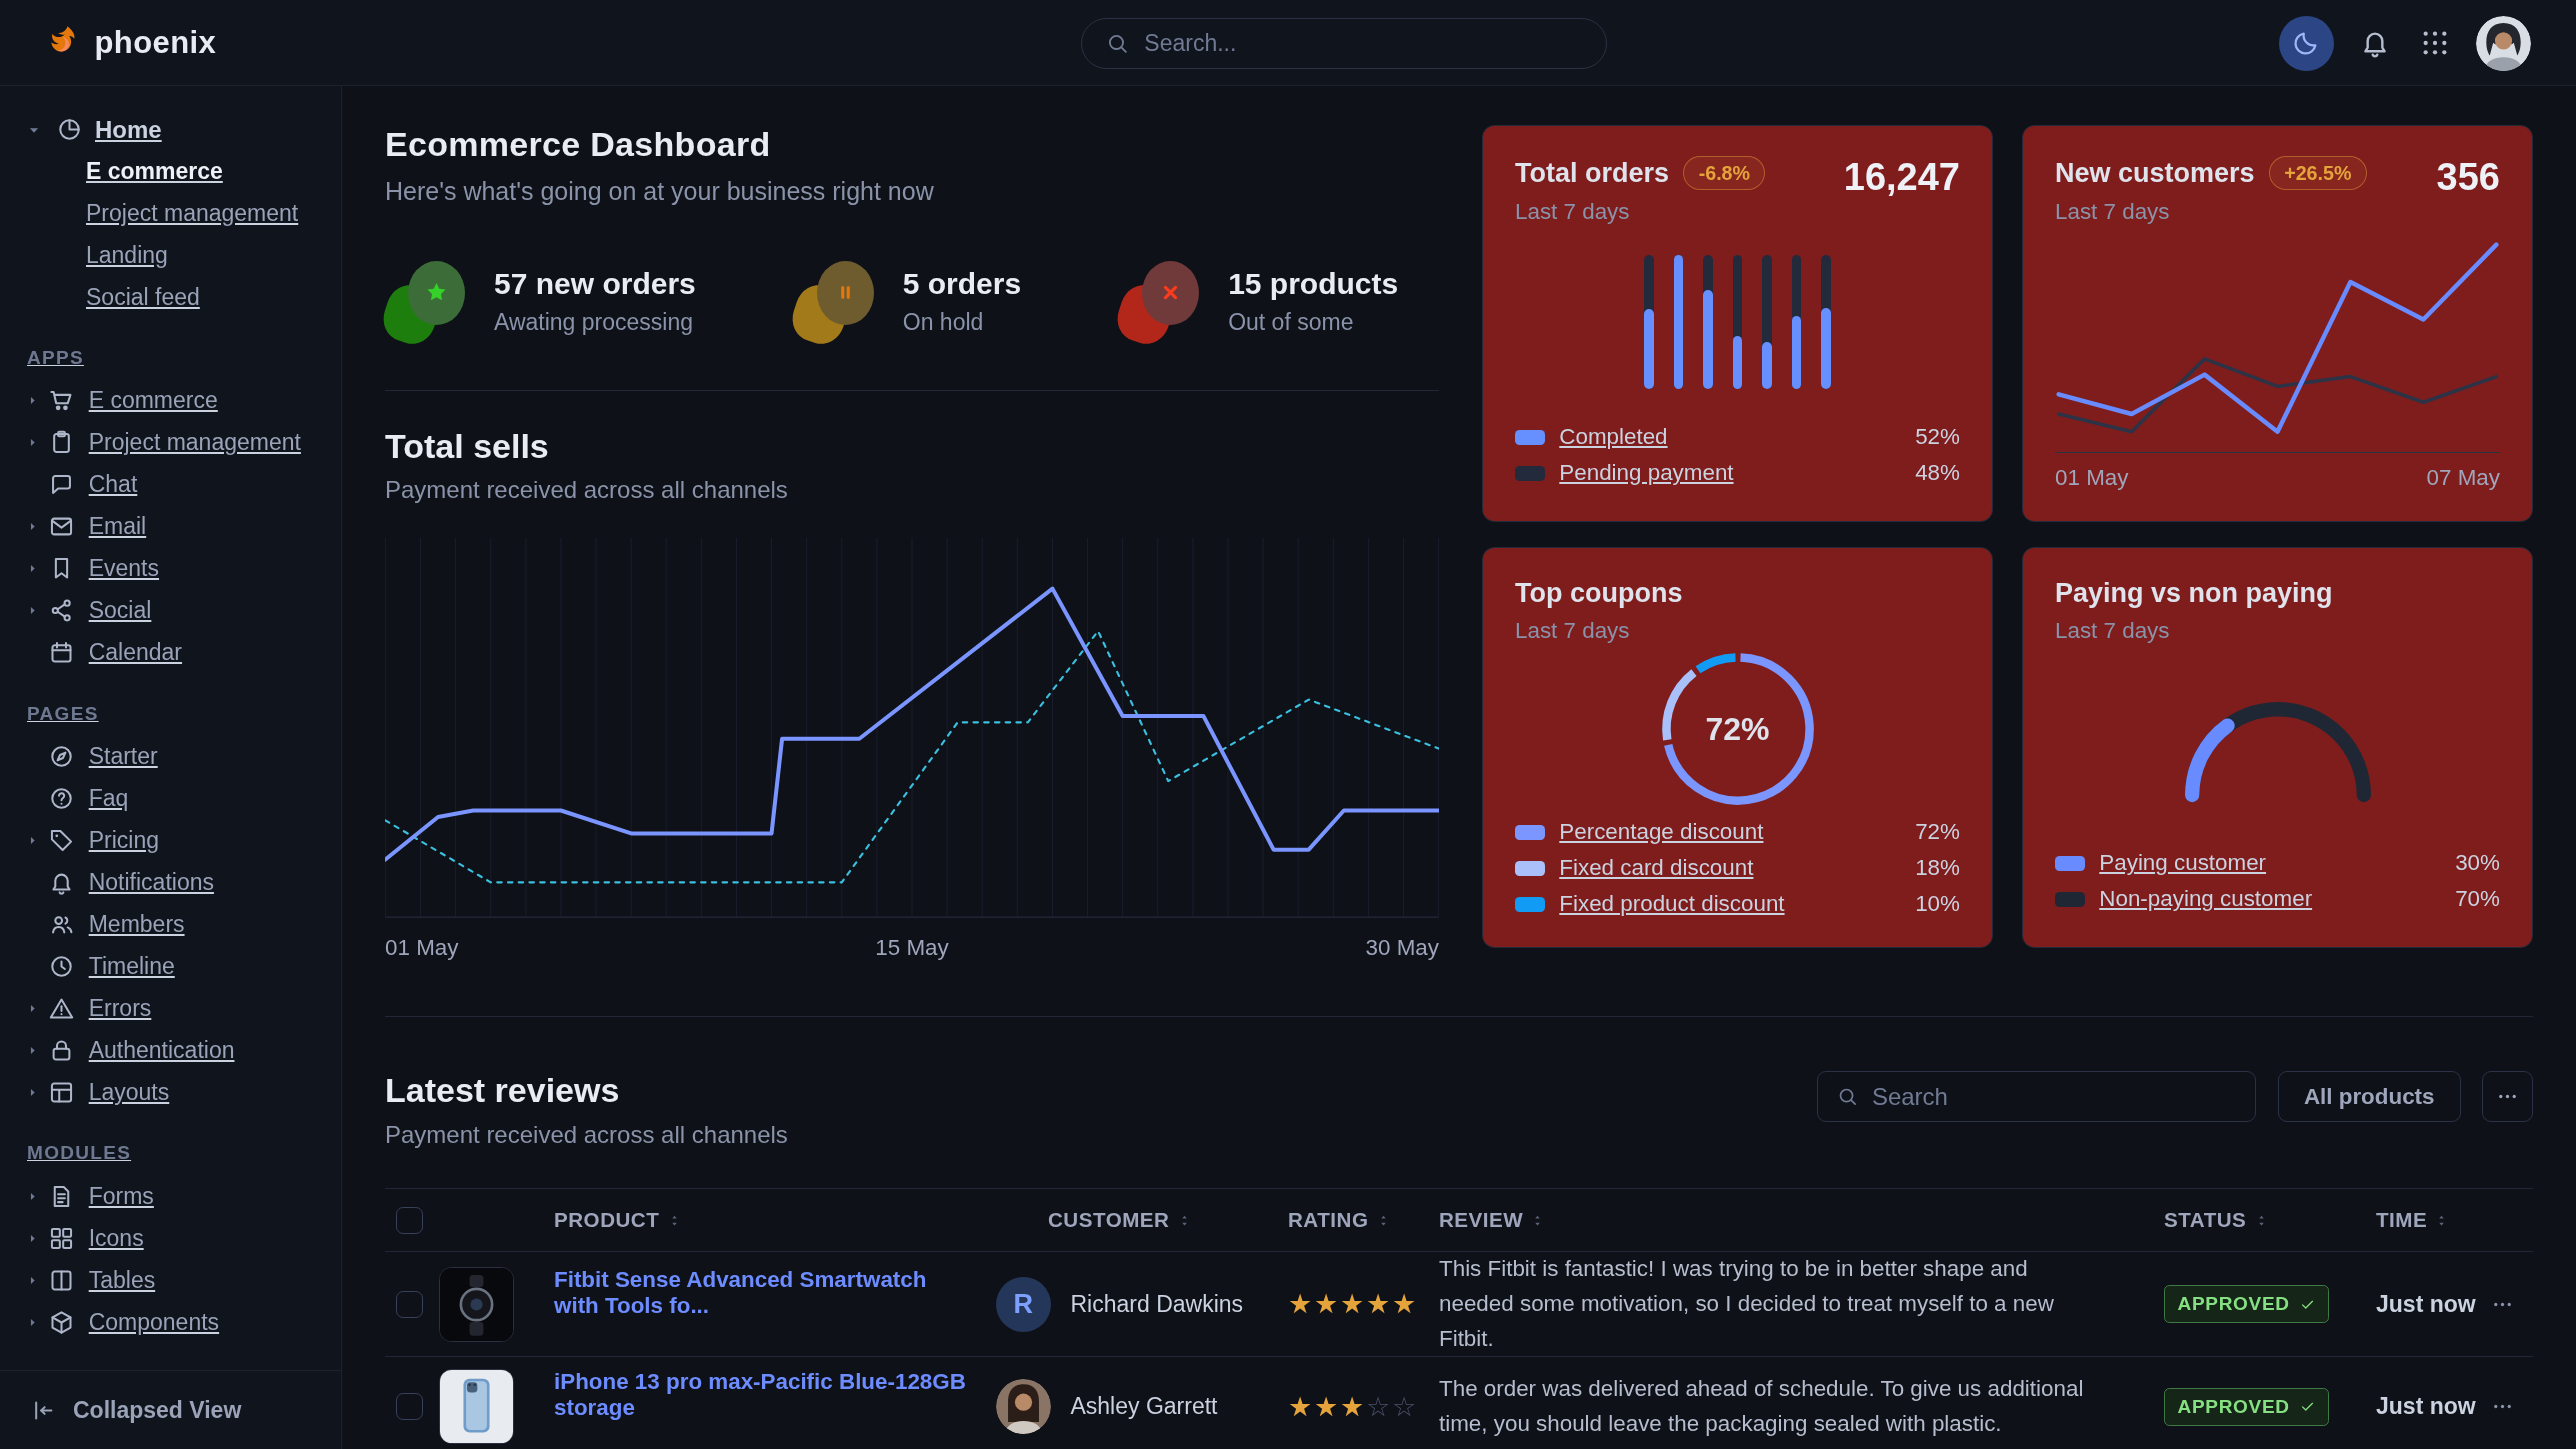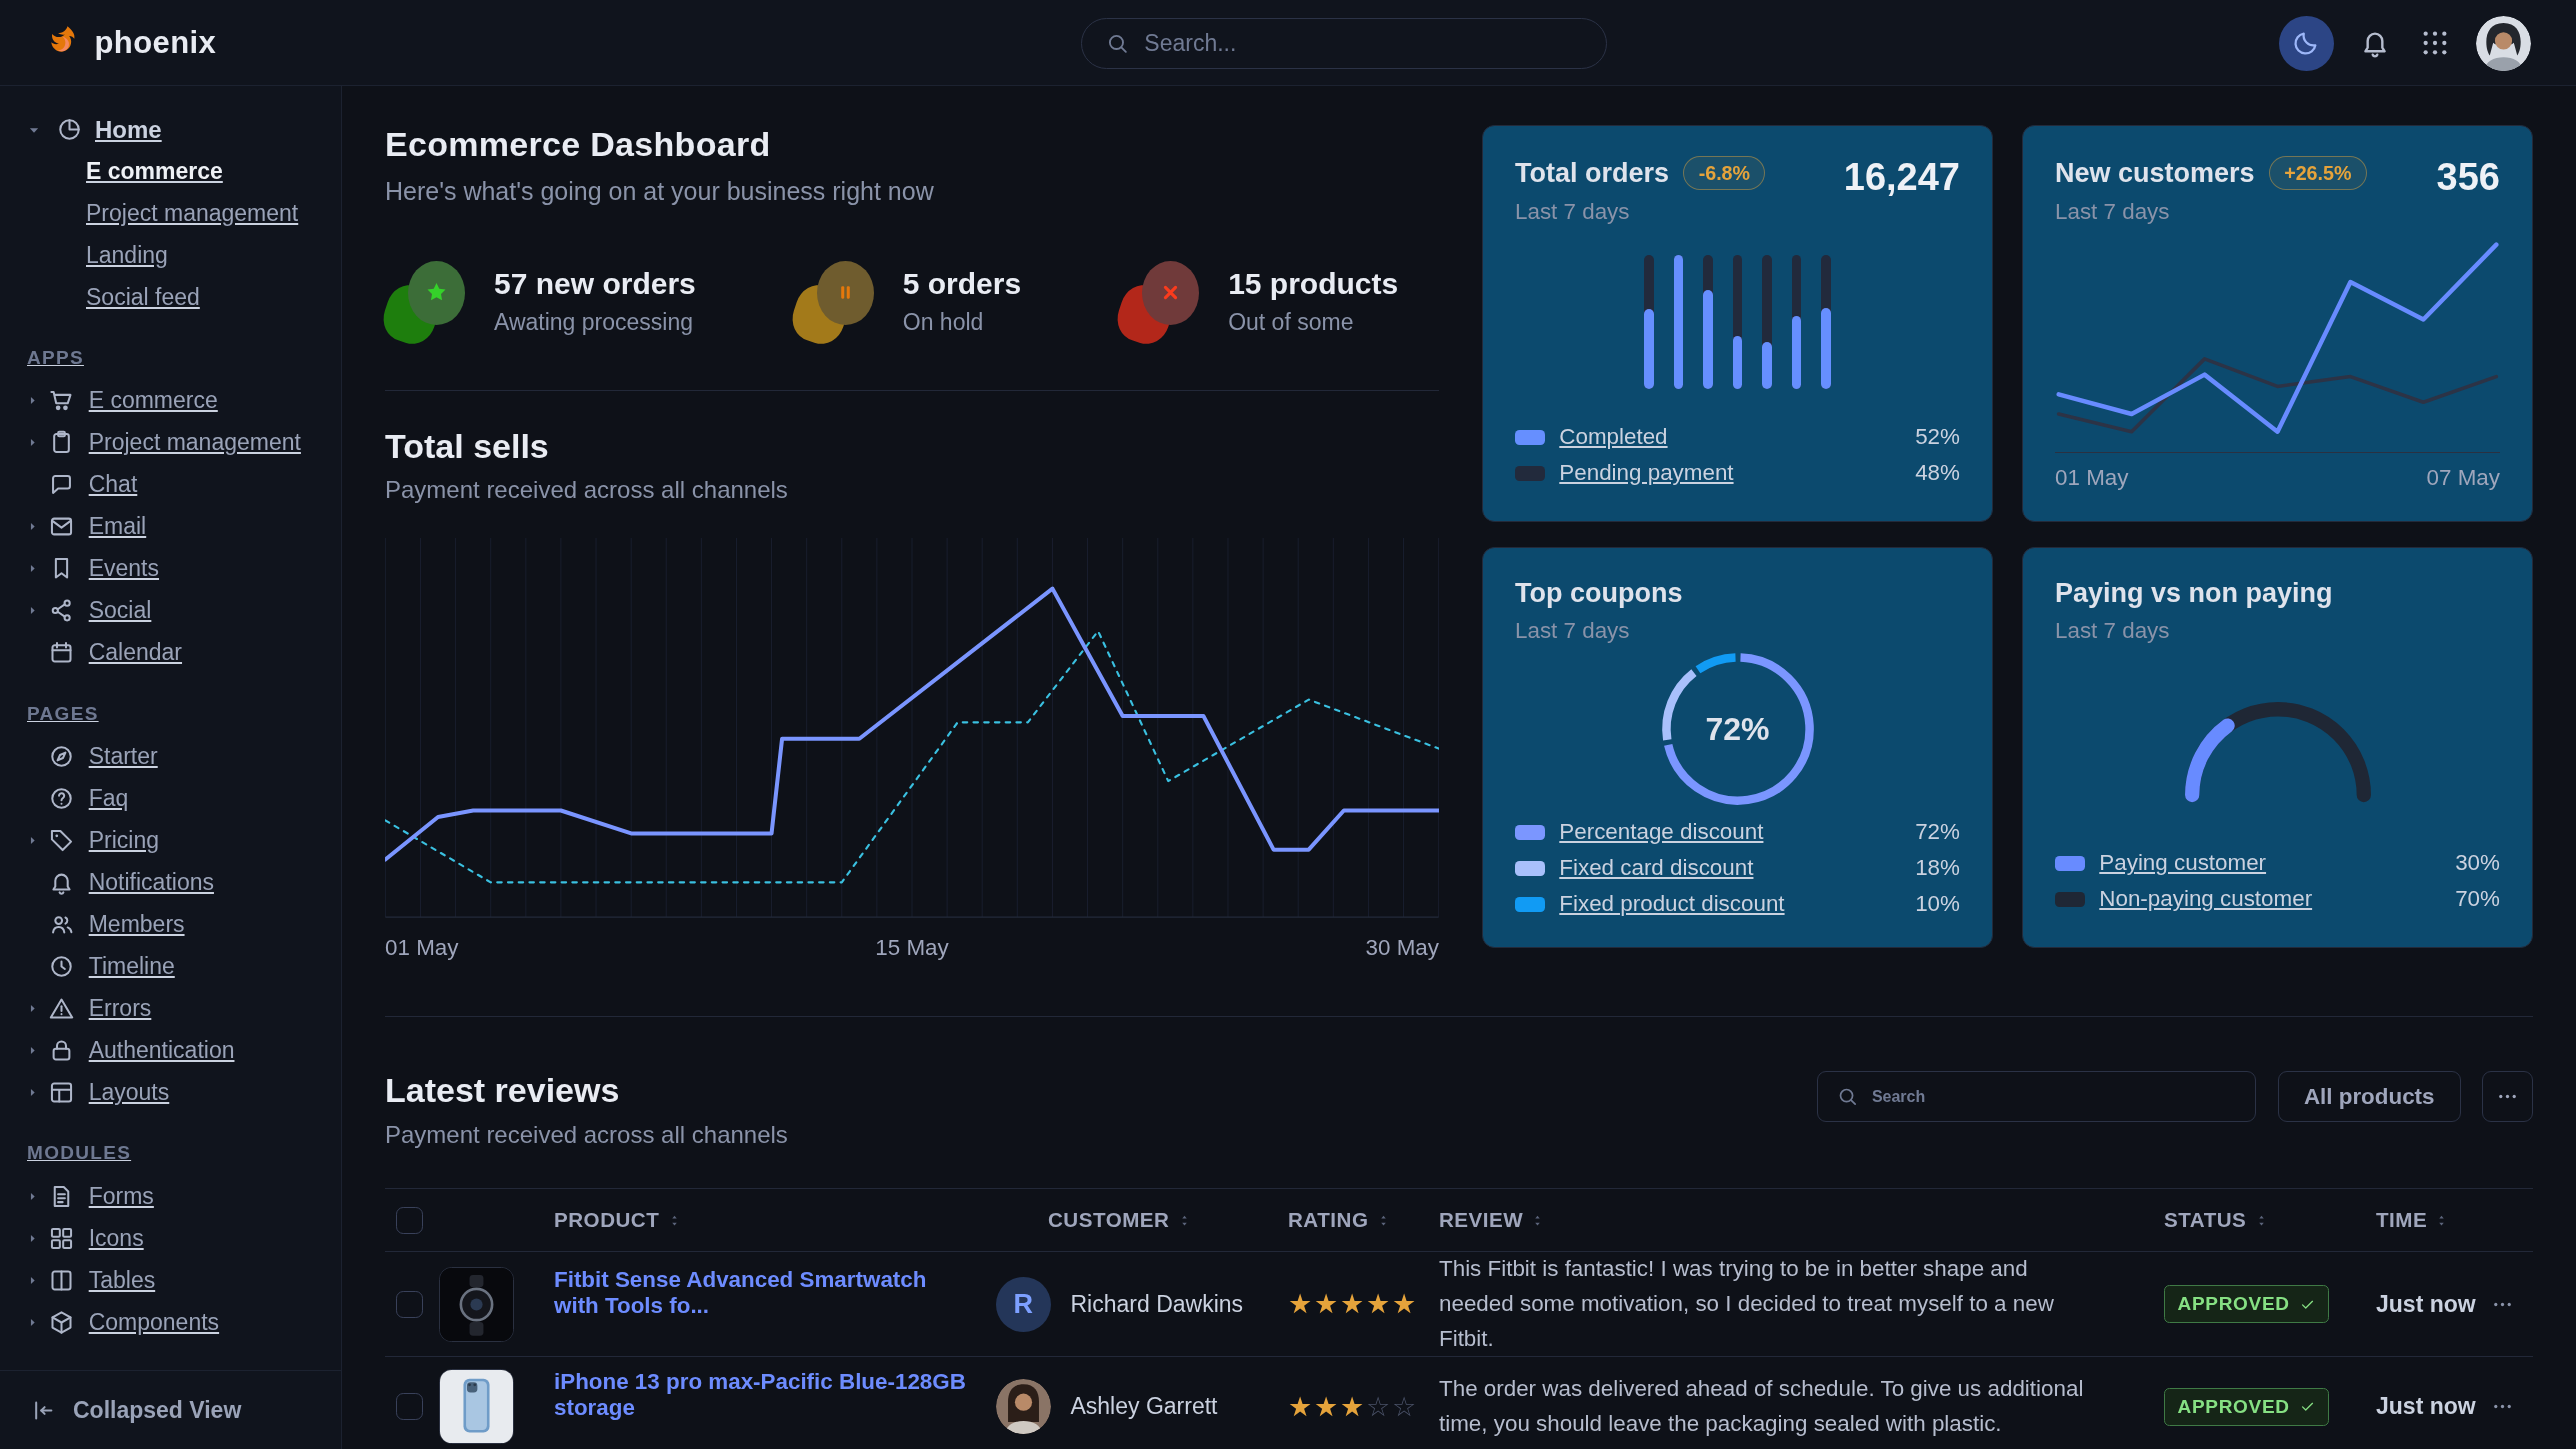--- a/index.html
+++ b/index.html
@@ -87,21 +87,21 @@
   .sells-chart { margin-top:34px; position:relative; }
   .x-labels { position:relative; height:36px; margin-top:14.3px; font-size:22.4px; color:#9fa6bc; }
   .x-labels .xl { position:absolute; top:0; }
   .x-labels .xl:nth-child(1){ left:0; }
   .x-labels .xl:nth-child(2){ left:50%; transform:translateX(-50%); }
   .x-labels .xl:nth-child(3){ right:0; }
 
   
   .cards { display:grid; grid-template-columns:511px 511px; grid-template-rows:397px 401px;
     gap:25px 29px; align-content:start; }
-  .card { background:#0c4a6e; border:0.9px solid #232a3a; border-radius:12.5px; padding:30px 32px;
+  .card { background:#7f1d1d; border:0.9px solid #232a3a; border-radius:12.5px; padding:30px 32px;
     display:flex; flex-direction:column; }
   .card-head { display:flex; align-items:flex-start; justify-content:space-between; }
   .card-title-row { display:flex; align-items:center; gap:14.3px; }
   .card-title { font-size:27px; font-weight:700; color:#dfe3ec; }
   .vbadge { font-size:19.7px; font-weight:700; color:#e5a33b; border:0.9px solid rgba(229,163,59,.45);
     background:rgba(229,163,59,.07); border-radius:894px; padding:4.5px 14.3px; }
   .card-value { font-size:38px; font-weight:800; color:#eef1f6; }
   .card-period { margin-top:9px; font-size:22.4px; color:#8a93a9; }
   .legend { margin-top:auto; }
   .leg-row { display:flex; align-items:center; gap:14.3px; height:36px; font-size:22.4px; color:#cbd2e0; }
@@ -124,21 +124,21 @@
     font-size:32px; font-weight:600; color:#dfe3ec; }
   .gauge-zone { flex:1; display:flex; align-items:center; justify-content:center; }
 
   
   .section-divider { border:none; border-top:0.9px solid #222838; margin-top:45px; }
   .reviews-head { margin-top:54px; display:flex; align-items:flex-start; justify-content:space-between; }
   .reviews-controls { display:flex; gap:21.5px; align-items:center; }
   .rv-search { width:439px; height:51px; border:1.8px solid #2b3246; border-radius:9px;
     display:flex; align-items:center; gap:12.5px; padding:0 18px; background:#0e1118; }
   .rv-search .ic { width:23px; height:23px; color:#707a93; flex:0 0 auto; }
-  .rv-search input { flex:1; background:transparent; border:none; outline:none; font-size:16px; color:#22c55e;font-weight:bold; }
+  .rv-search input { flex:1; background:transparent; border:none; outline:none; font-size:24px; color:#22c55e; }
   .rv-search input::placeholder { color:#707a93; }
   .ghost-btn { height:51px; padding:0 25px; border:1.8px solid #2b3246; border-radius:9px;
     font-size:22.4px; font-weight:700; color:#9fa6bc; display:flex; align-items:center; }
   .kebab-btn { width:51px; height:51px; border:1.8px solid #2b3246; border-radius:9px;
     display:flex; align-items:center; justify-content:center; color:#9fa6bc; }
   .kebab-btn .ic { width:23px; height:23px; }
 
   .rv-table { margin-top:39px; }
   .trow { display:grid; grid-template-columns:54px 555px 269px 146px 725px 206px 130px 64px;
     align-items:center; }

